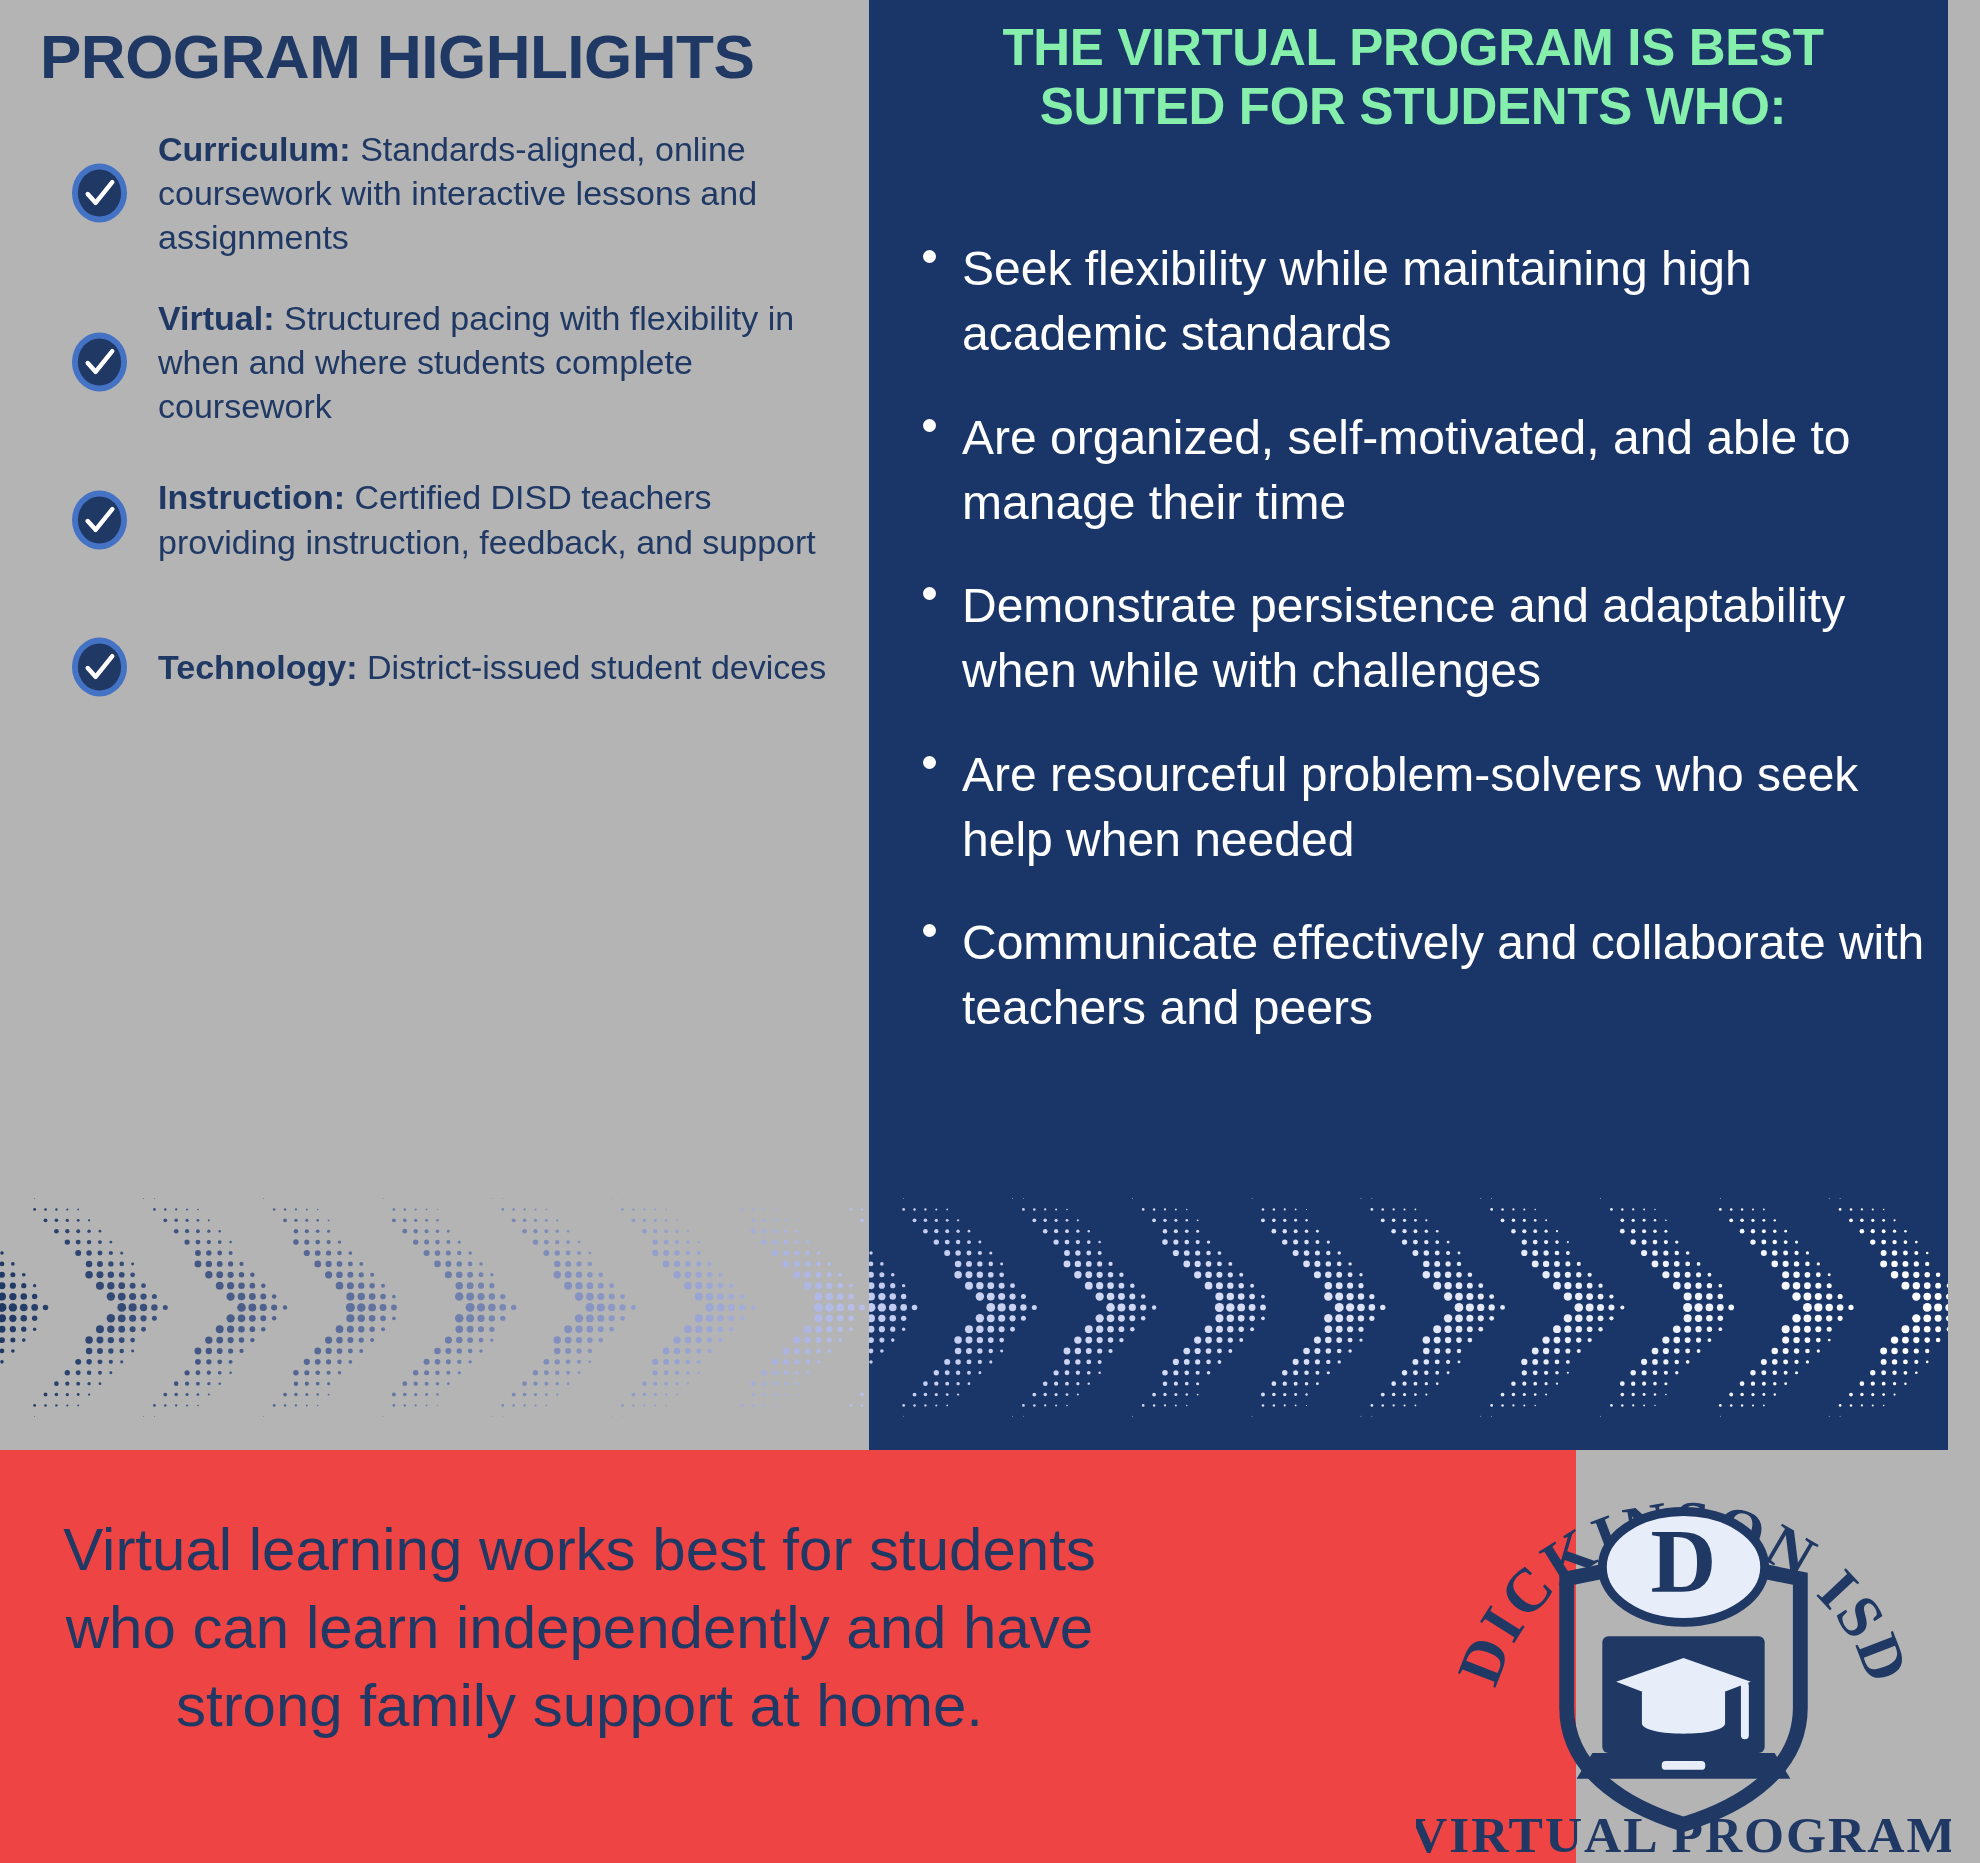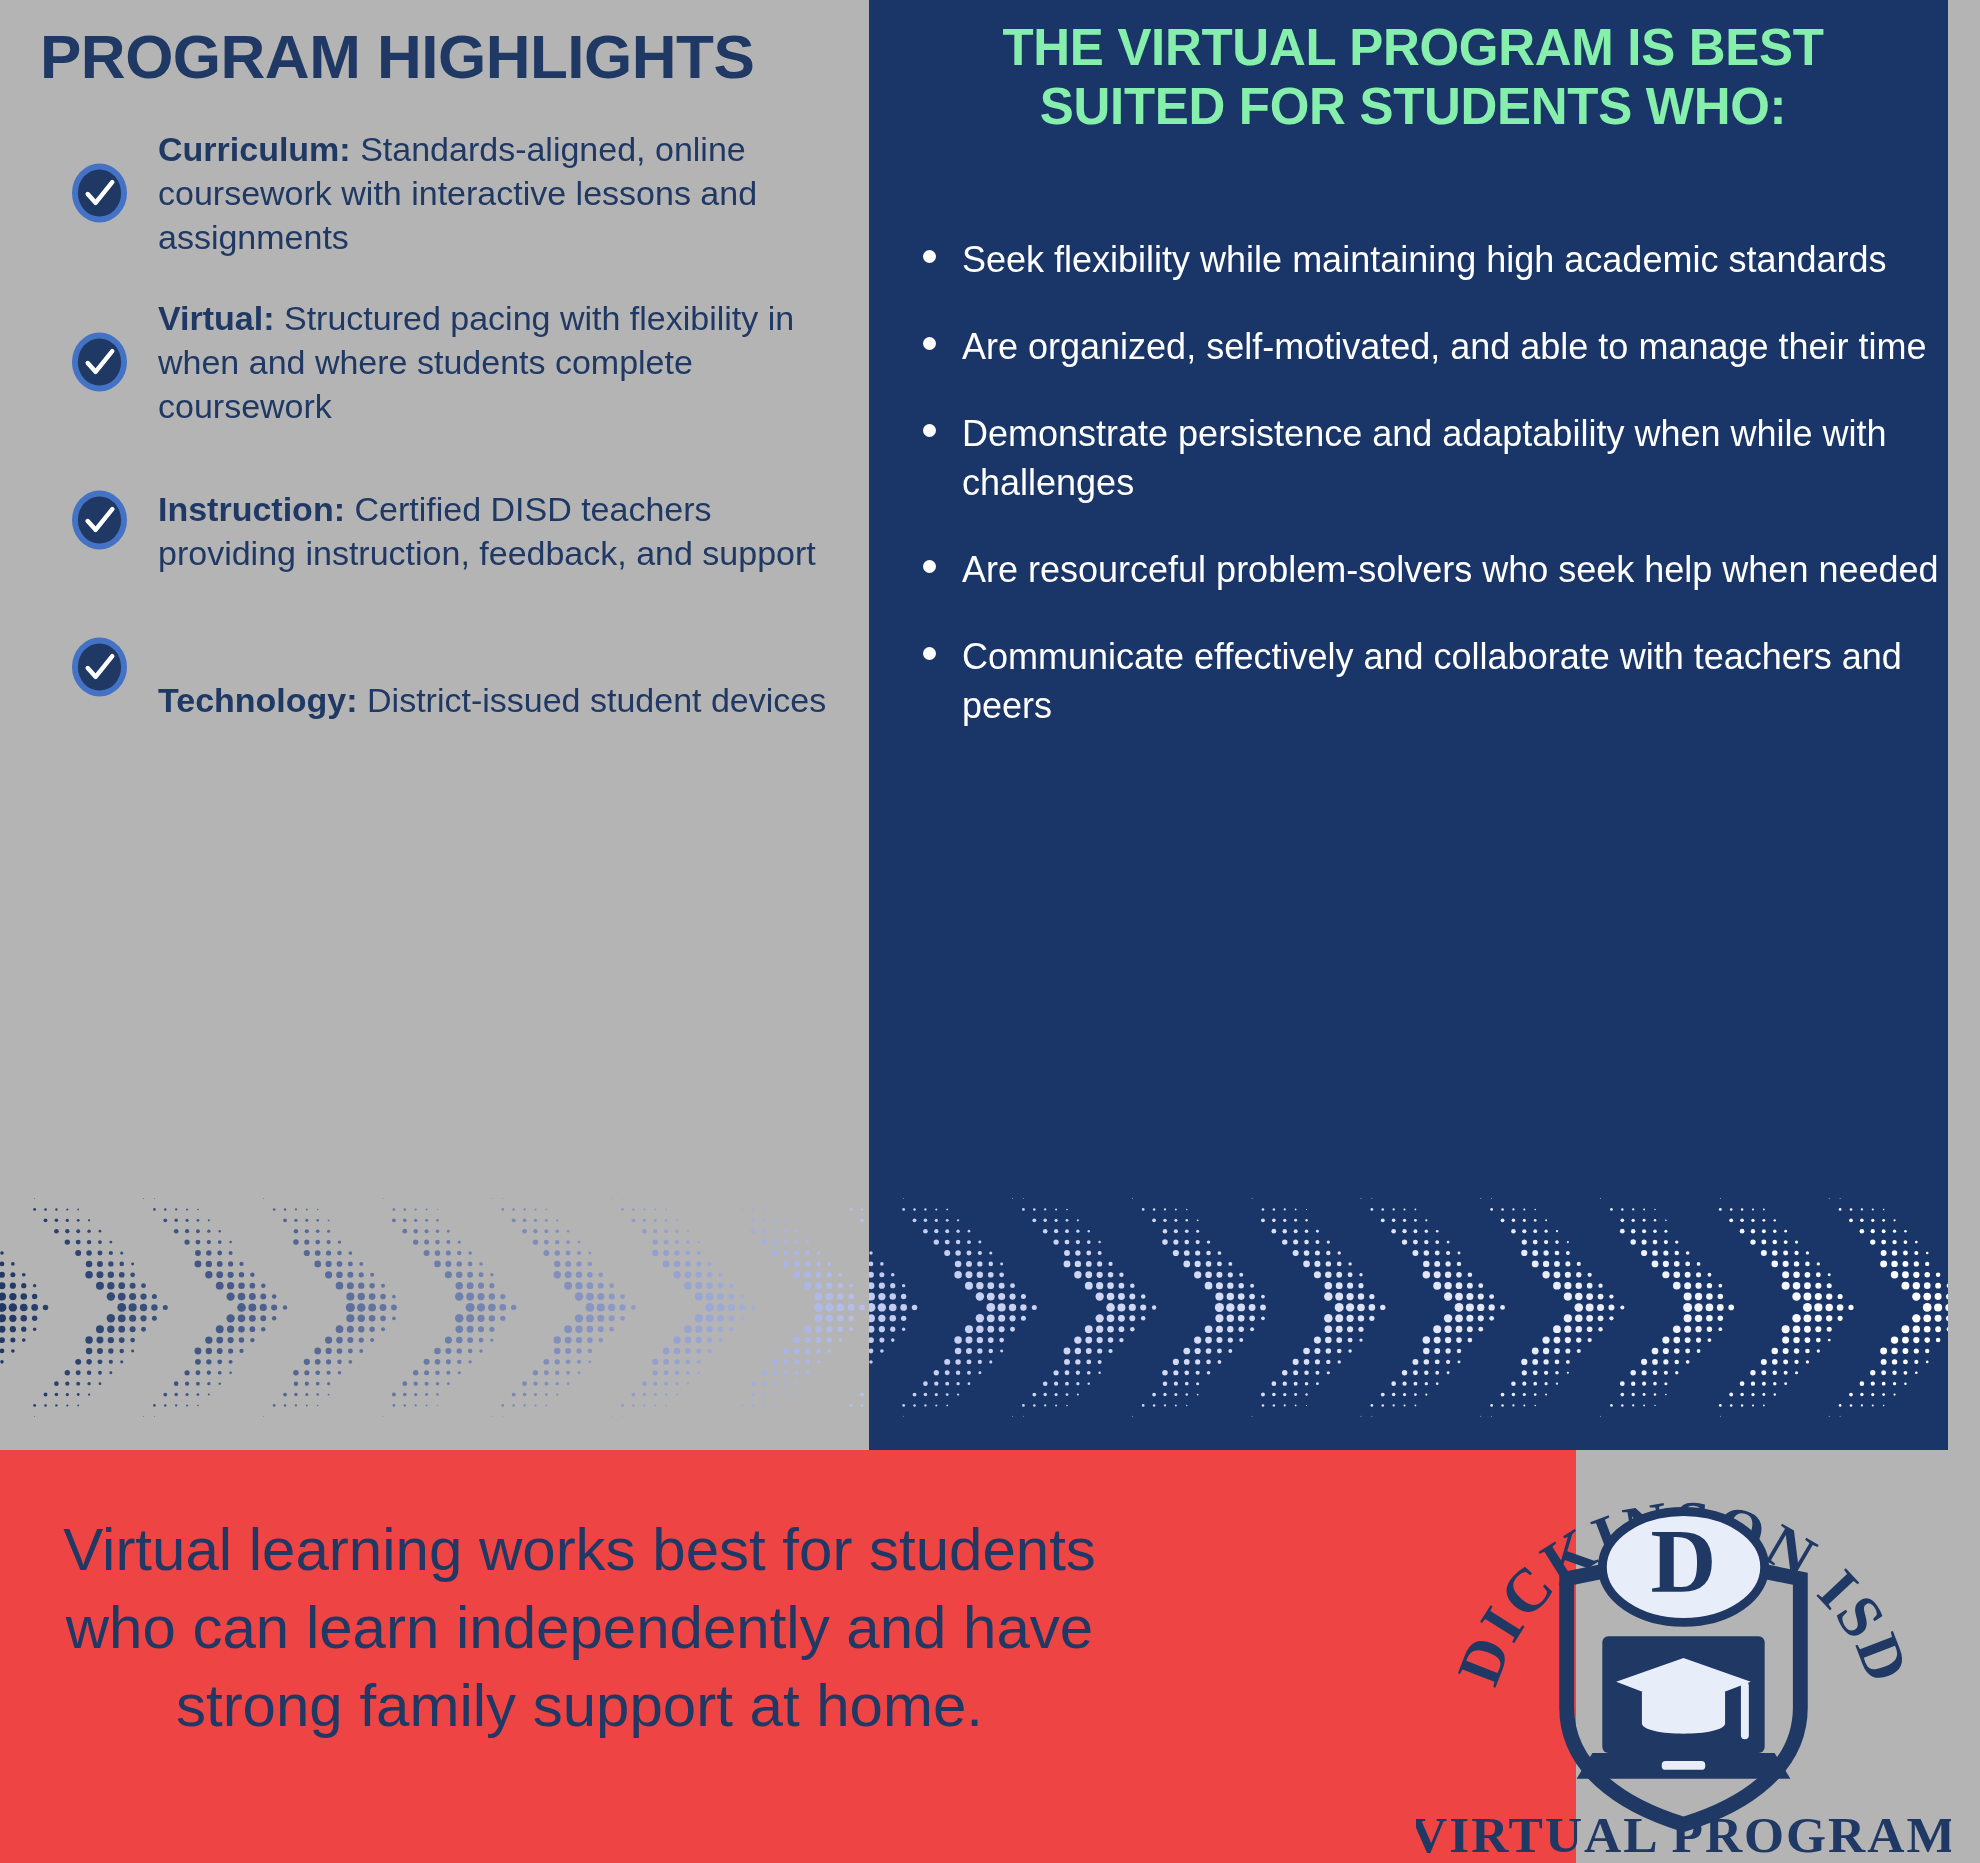--- a/index.html
+++ b/index.html
@@ -30,21 +30,21 @@
     line-height:1.05;
   }
   #left-list {
     position:absolute; left:59px; top:127px; width:792px;
   }
   .hl-item {
     position:relative;
     padding-left:99px;
     margin-bottom:36px;
     min-height:111px;
-    display:flex; flex-direction:column; justify-content:flex-end;
+    display:flex; flex-direction:column; justify-content:center;
   }
   .check-icon {
     position:absolute; left:12px; top:50%;
     transform:translateY(-50%);
     width:57px; height:61px;
   }
   .check-icon svg { display:block; width:57px; height:61px; }
   .hl-text {
     font-size:34px;
     line-height:1.30;
@@ -73,21 +73,21 @@
     position:relative;
     padding-left:71px;
     margin-bottom:38px;
   }
   .sw-bullet {
     position:absolute; left:32px; top:14px;
     width:13px; height:13px; border-radius:50%;
     background:#ffffff;
   }
   .sw-text {
-    font-size:36px; line-height:1.36; color:#ffffff;
+    font-size:48px; line-height:1.36; color:#ffffff;
     font-family:"Liberation Sans", sans-serif;
   }
 
   
   .chev-strip {
     position:absolute; bottom:0; height:297px; overflow:hidden;
     pointer-events:none;
   }
   #chev-left  { left:0;   width:869px;  }
   #chev-right { left:0;   width:1079px; }

